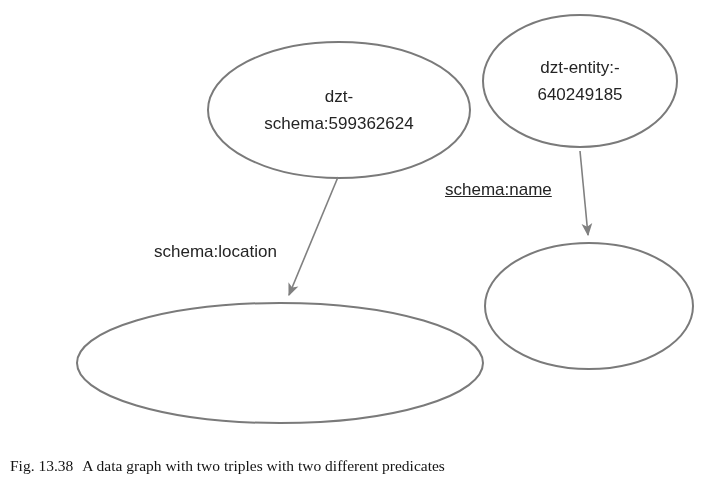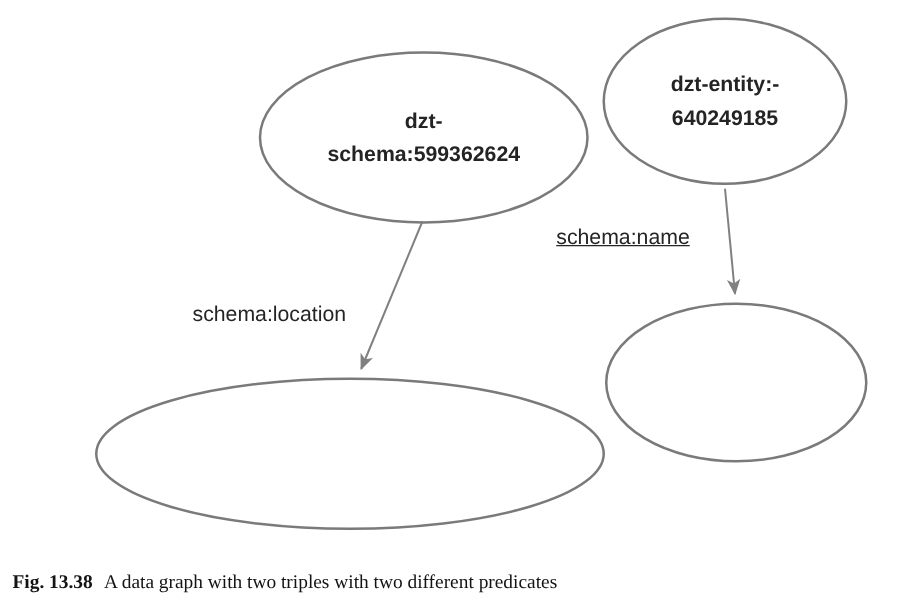--- a/index.html
+++ b/index.html
@@ -40,41 +40,40 @@
   .node-label {
     position: absolute;
     display: flex;
     align-items: center;
     justify-content: center;
     text-align: center;
     white-space: pre-line;
     color: var(--text-color, #242424);
     font-size: 17px;
     line-height: 27px;
-    font-weight: bold;
   }
   .edge-label {
     position: absolute;
     white-space: nowrap;
     color: var(--text-color, #242424);
     font-size: 17px;
     line-height: 22px;
   }
   .caption {
     position: absolute;
     left: 10px;
     top: 456px;
     width: 700px;
     font-family: "Liberation Serif", serif;
     font-size: 15.5px;
     line-height: 20px;
     color: #141414;
   }
   .caption-tag {
-    font-weight: bold;
+    font-weight: normal;
     margin-right: 9px;
     text-align: right;
   }
 </style>
 </head>
 <body>
 
 <div class="page">
 
   <div class="diagram">

